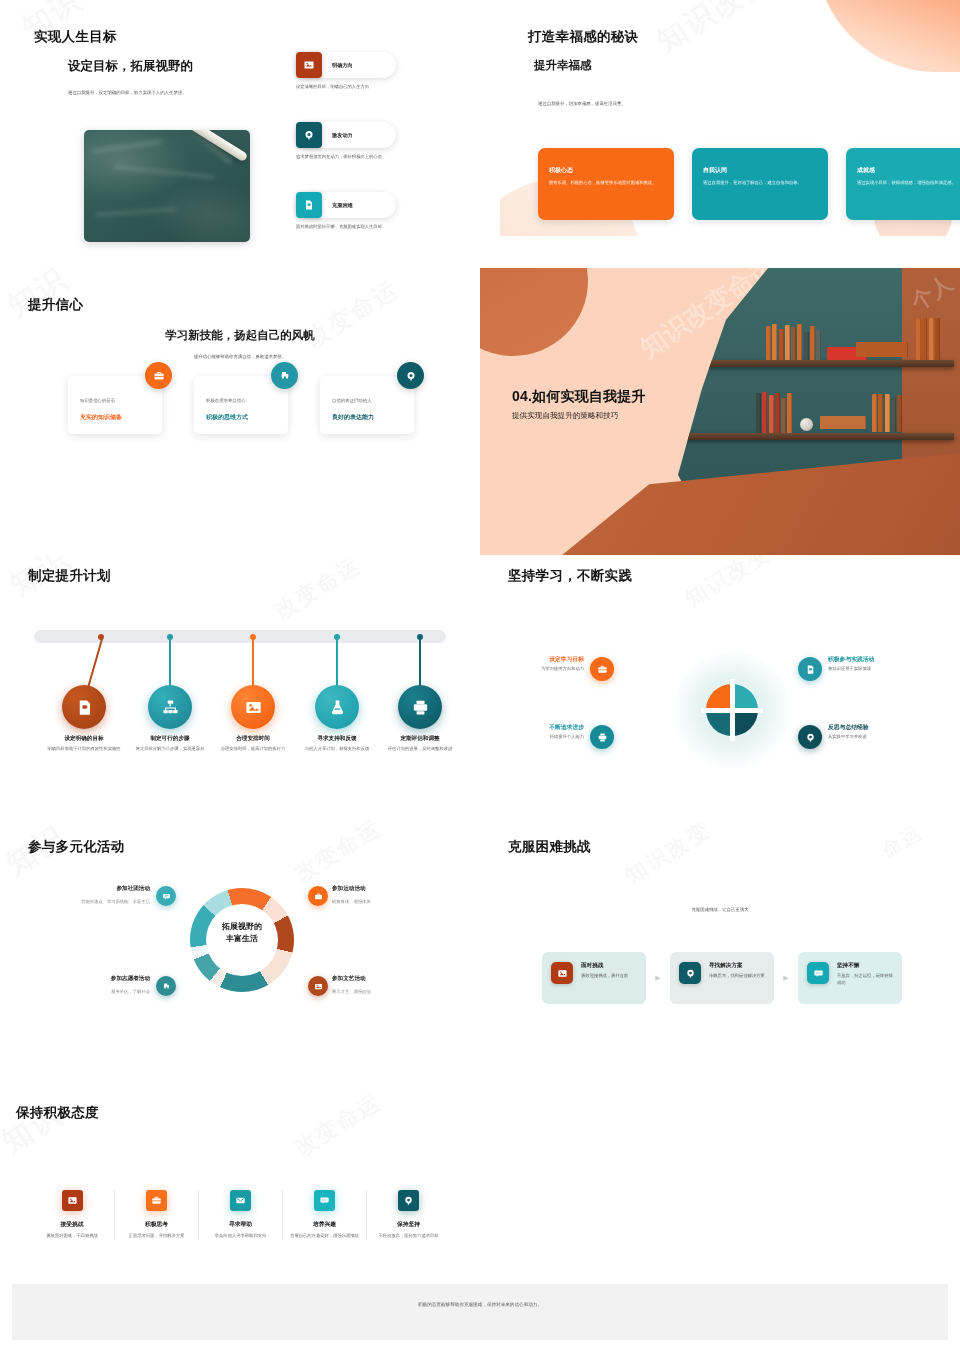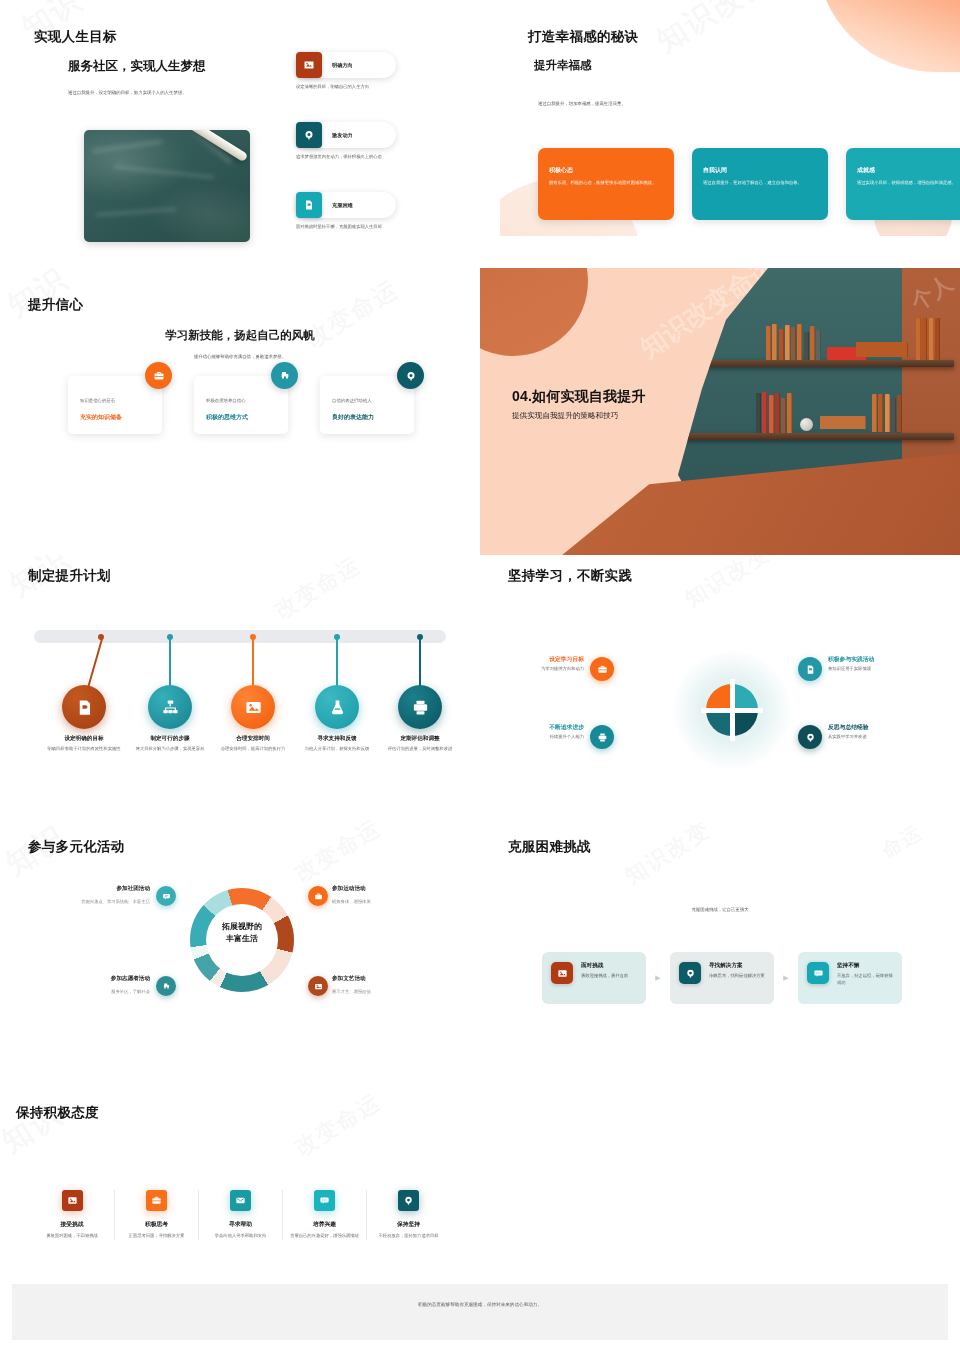--- a/index.html
+++ b/index.html
@@ -259,21 +259,21 @@
   svg.gi { display:block; }
 </style>
 </head>
 <body>
 
 <div class="page">
 
   <div class="slide" id="s1">
     <div class="wm" style="left:20px;top:-6px;">知识</div>
     <div class="sec-title t1">实现人生目标</div>
-    <div class="h-main t2">服务社区，实现人生梦想</div>
+    <div class="h-main t2">设定目标，拓展视野的</div>
     <div class="p1">通过自我提升，设定明确的目标，努力实现个人的人生梦想。</div>
 
     <div class="chalk">
       <div class="streak" style="left:8px;top:14px;width:70px;height:5px;transform:rotate(-8deg);"></div>
       <div class="streak" style="left:30px;top:40px;width:100px;height:4px;transform:rotate(6deg);"></div>
       <div class="streak" style="left:94px;top:10px;width:60px;height:6px;transform:rotate(40deg);"></div>
       <div class="streak" style="left:12px;top:80px;width:80px;height:4px;transform:rotate(-4deg);"></div>
       <div class="stick"></div>
     </div>
 

